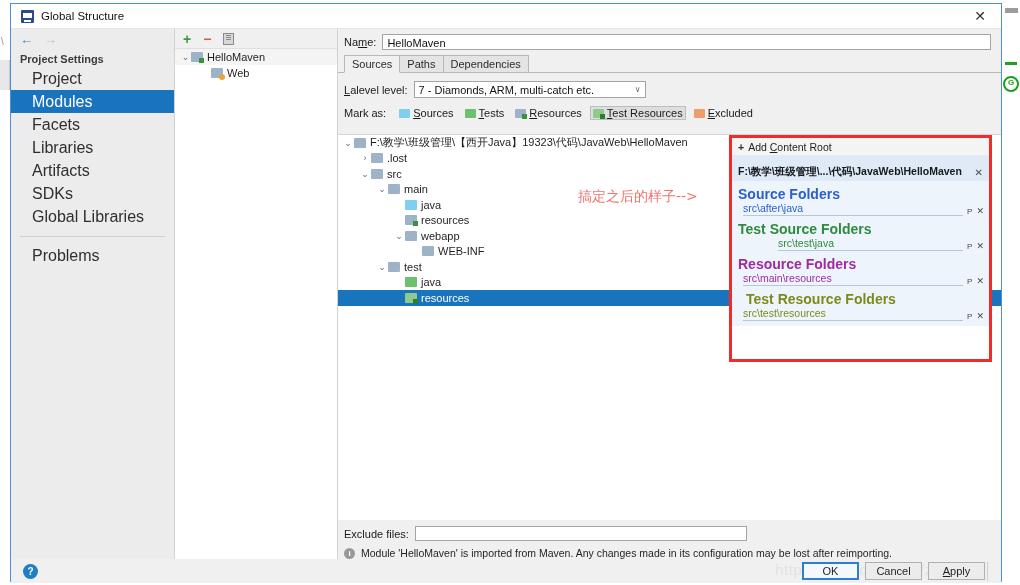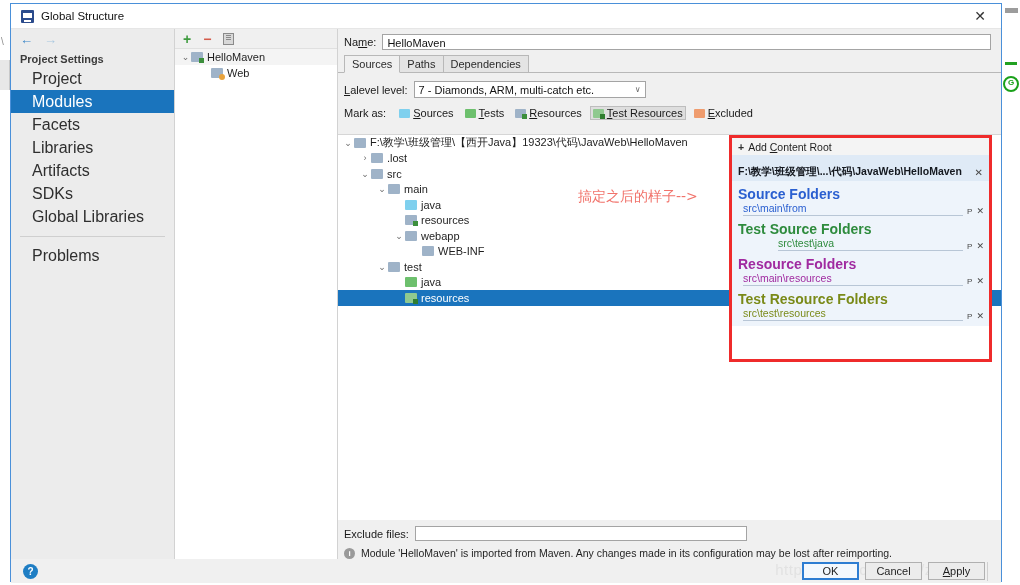--- a/index.html
+++ b/index.html
@@ -118,21 +118,21 @@
   .addroot{display:flex;align-items:center;gap:4px;font-size:10.5px;color:#1f1f1f;
       padding:3px 0 2px 6px;background:#f4f4f4;}
   .addroot .p{color:#2f2f2f;font-weight:bold;}
   .addroot u{text-decoration:underline;}
   .rootpath{display:flex;align-items:center;justify-content:space-between;
       font-size:10.5px;font-weight:bold;color:#14181f;padding:10px 6px 2px 6px;background:#dfeaf6;}
   .grp{font-size:14px;font-weight:bold;padding:5px 0 1px 6px;}
   .grp.src{color:#2a5fd0;}
   .grp.tsrc{color:#2e8b3d;}
   .grp.rsrc{color:#a02aa0;}
-  .grp.trsrc{color:#7a8a18;}
+  .grp.trsrc{color:#7a8a18;margin-left:8px;}
   .grp.excl{color:#a0441f;text-decoration:underline;}
   .ent{display:flex;align-items:flex-end;justify-content:space-between;
       padding:0 5px 0 11px;font-size:10.5px;height:13px;}
   .ent .nm{border-bottom:1px solid #b8c6d6;flex:1;padding-bottom:1px;}
   .ent .nm.src{color:#2a5fd0;}
   .ent .nm.tsrc{color:#2e8b3d;margin-left:35px;}
   .ent .nm.rsrc{color:#a02aa0;}
   .ent .nm.trsrc{color:#7a8a18;}
   .ent .nm.excl{color:#cf3b24;}
   .ent .acts{display:flex;gap:4px;align-items:center;padding-left:4px;}
@@ -337,21 +337,21 @@
               <span class="p">+</span>
               <span><span>Add </span><u>C</u><span>ontent Root</span></span>
             </div>
             <div class="rootpath">
               <span>F:\教学\班级管理\...\代码\JavaWeb\HelloMaven</span>
               <span class="xclose">✕</span>
             </div>
             <div id="detail-groups">
                 <div class="grp src">Source Folders</div>
                 <div class="ent">
-                  <span class="nm src">src\main\from</span>
+                  <span class="nm src">src\after\java</span>
                   <span class="acts">
                     <span class="picon">P</span>
                     <span class="xicon">✕</span>
                   </span>
                 </div>
                 <div class="grp tsrc">Test Source Folders</div>
                 <div class="ent">
                   <span class="nm tsrc">src\test\java</span>
                   <span class="acts">
                     <span class="picon">P</span>

